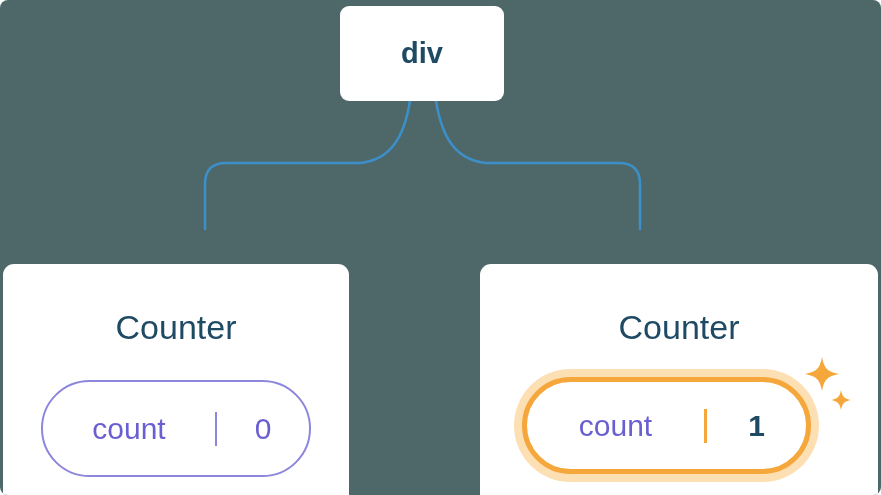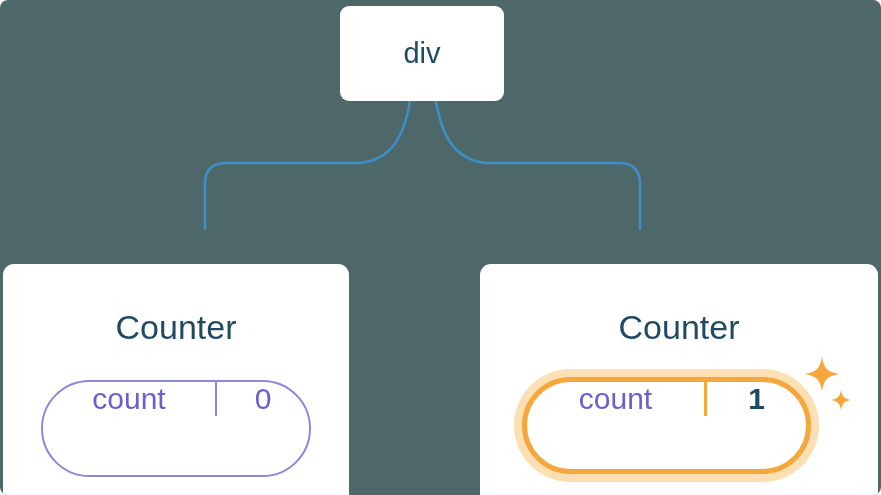--- a/index.html
+++ b/index.html
@@ -30,21 +30,21 @@
     height: 95px;
     background: #ffffff;
     border-radius: 9px;
     display: flex;
     align-items: center;
     justify-content: center;
   }
   .node-label {
     color: #1e4a63;
     font-size: 29px;
-    font-weight: 400;
+    font-weight: 700;
   }
   .card {
     position: absolute;
     top: 228px;
     height: 264px;
     background: #ffffff;
     border-radius: 11px;
     margin-top: 36px;
   }
   .card-left  { left: 3px;   width: 346px; }
@@ -56,21 +56,21 @@
     font-size: 34px;
     font-weight: 500;
     line-height: 1;
   }
   .pill {
     height: 97px;
     border: 2px solid #8c86dd;
     border-radius: 60px;
     background: #ffffff;
     display: flex;
-    align-items: flex-start;
+    align-items: center;
     box-sizing: border-box;
     overflow: hidden;
   }
   .card-left .pill {
     width: 270px;
     margin: 36px auto 0 auto;
   }
   .card-right .pill {
     width: 289px;
     margin: 33px 0 0 42px;

